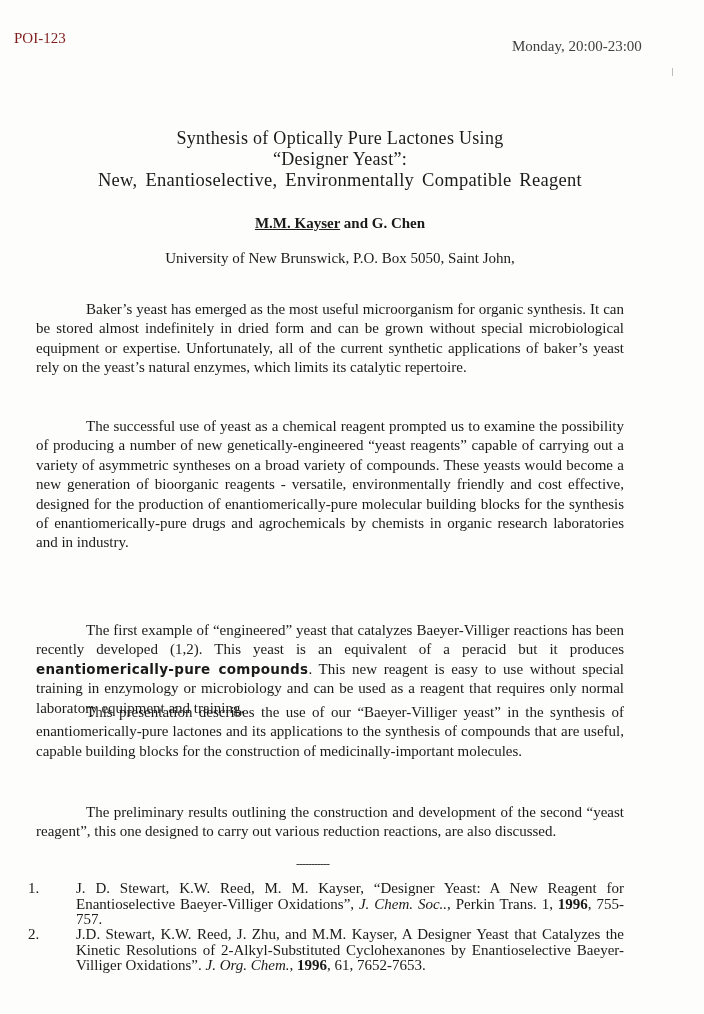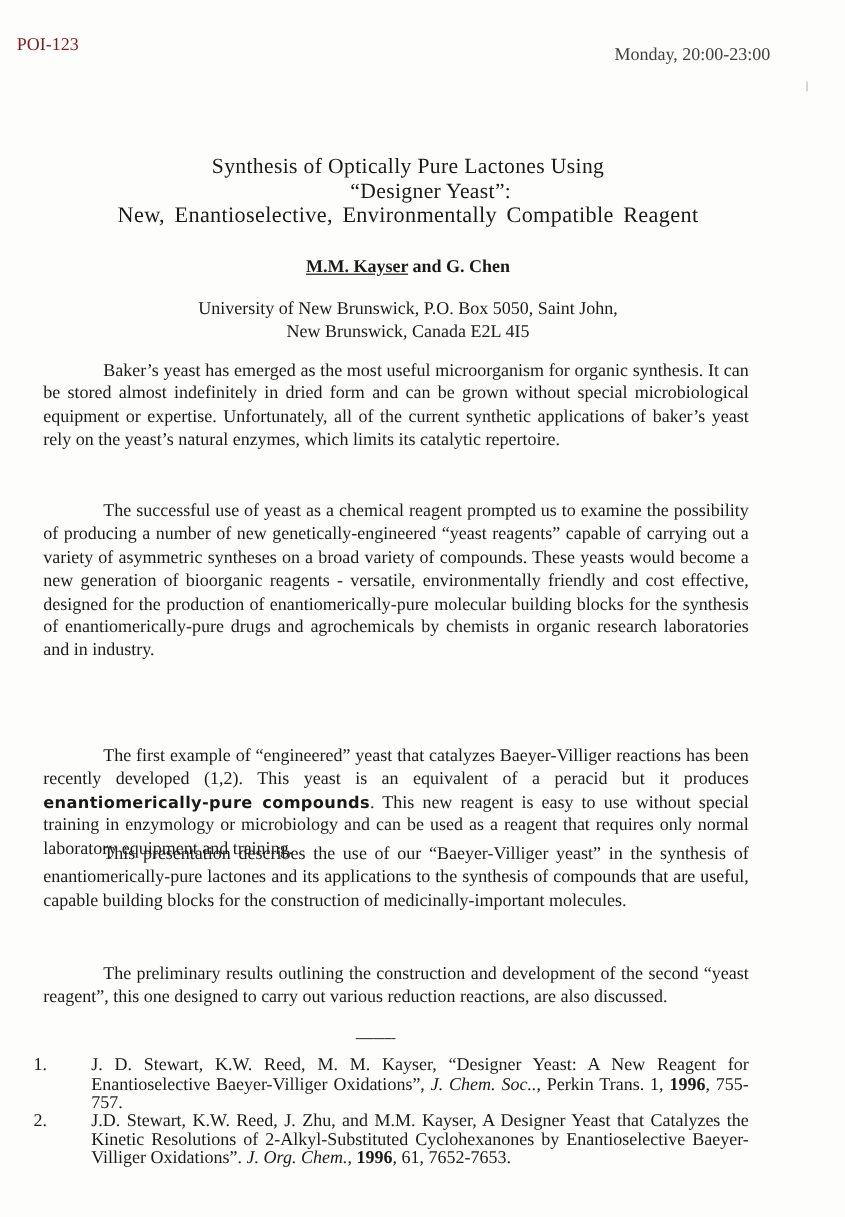--- a/index.html
+++ b/index.html
@@ -10,21 +10,21 @@
     font-family: "Liberation Serif", "DejaVu Serif", serif;
     position: relative;
   }
   .page { position: absolute; left: 0; top: 0; width: 704px; height: 1014px; }
   .hdr-left { position: absolute; left: 14px; top: 30px; font-size: 15px; color: #7f1d1d; }
   .hdr-right { position: absolute; left: 512px; top: 38px; font-size: 15px; color: #404040; }
   .speck { position: absolute; left: 672px; top: 68px; width: 1px; height: 8px; background: #bbb; }
 
   .title { position: absolute; left: 0; width: 680px; text-align: center; font-weight: normal; font-size: 18px; letter-spacing: 0.3px; line-height: 21px; }
   .t1 { top: 128px; left: 0; width: 680px; }
-  .t2 { top: 149px; padding-left: 19px; }
+  .t2 { top: 149px; }
   .t3 { top: 170px; font-size: 18.5px; word-spacing: 3px; }
 
   .authors { position: absolute; top: 215px; left: 0; width: 680px; text-align: center; font-weight: bold; font-size: 15px; }
   .authors .u { text-decoration: underline; }
   .affil { position: absolute; left: 0; width: 680px; text-align: center; font-size: 15px; line-height: 19px; }
   .a1 { top: 249px; }
   .a2 { top: 268px; }
 
   .para { position: absolute; left: 36px; width: 588px; font-size: 15px; line-height: 19.4px; text-align: justify; }
   .para .ind { display: inline-block; width: 50px; }
@@ -55,21 +55,20 @@
 
   <div class="title t1">Synthesis of Optically Pure Lactones Using</div>
   <div class="title t2">“Designer  Yeast”:</div>
   <div class="title t3">New, Enantioselective, Environmentally Compatible Reagent</div>
 
   <div class="authors">
     <span class="u">M.M. Kayser</span><span> and G. Chen</span>
   </div>
 
   <div class="affil a1">University of New Brunswick, P.O. Box 5050, Saint John,</div>
-  <div class="affil a2">New Brunswick, Canada   E2L 4I5</div>
 
   <div class="para p1"><span class="ind"></span><span>Baker’s yeast has emerged as the most useful microorganism for organic synthesis.  It can be stored almost indefinitely in dried form and can be grown without special microbiological equipment or expertise.  Unfortunately, all of the current synthetic applications of baker’s yeast rely on the yeast’s natural enzymes, which limits its catalytic repertoire.</span></div>
   <div class="para p2"><span class="ind"></span><span>The successful use of yeast as a chemical reagent prompted us to examine the possibility of producing a number of new genetically-engineered “yeast reagents” capable of carrying out a variety of asymmetric syntheses on a broad variety of compounds.  These yeasts would become a new generation of bioorganic reagents - versatile, environmentally friendly and cost effective, designed for the production of enantiomerically-pure molecular building blocks for the synthesis of enantiomerically-pure drugs and agrochemicals by chemists in organic research laboratories and in industry.</span></div>
   <div class="para p3"><span class="ind"></span><span>The first example of  “engineered” yeast that catalyzes Baeyer-Villiger reactions has been recently developed (1,2).  This yeast is an equivalent of a peracid but it produces </span><span class="bold-inline">enantiomerically-pure compounds</span><span>.  This new reagent is easy to use without special training in enzymology or microbiology  and can be used as a  reagent that requires only normal laboratory equipment and training.</span></div>
   <div class="para p4"><span class="ind"></span><span>This presentation describes the use of our “Baeyer-Villiger yeast” in the synthesis of enantiomerically-pure lactones and its applications to the synthesis of compounds that are useful, capable building blocks for the construction of medicinally-important molecules.</span></div>
   <div class="para p5"><span class="ind"></span><span>The preliminary results outlining the construction and development of the second “yeast reagent”, this one designed to carry out various reduction reactions, are also discussed.</span></div>
 
   <div class="sep">-----------</div>
 
   <div class="ref r1">

